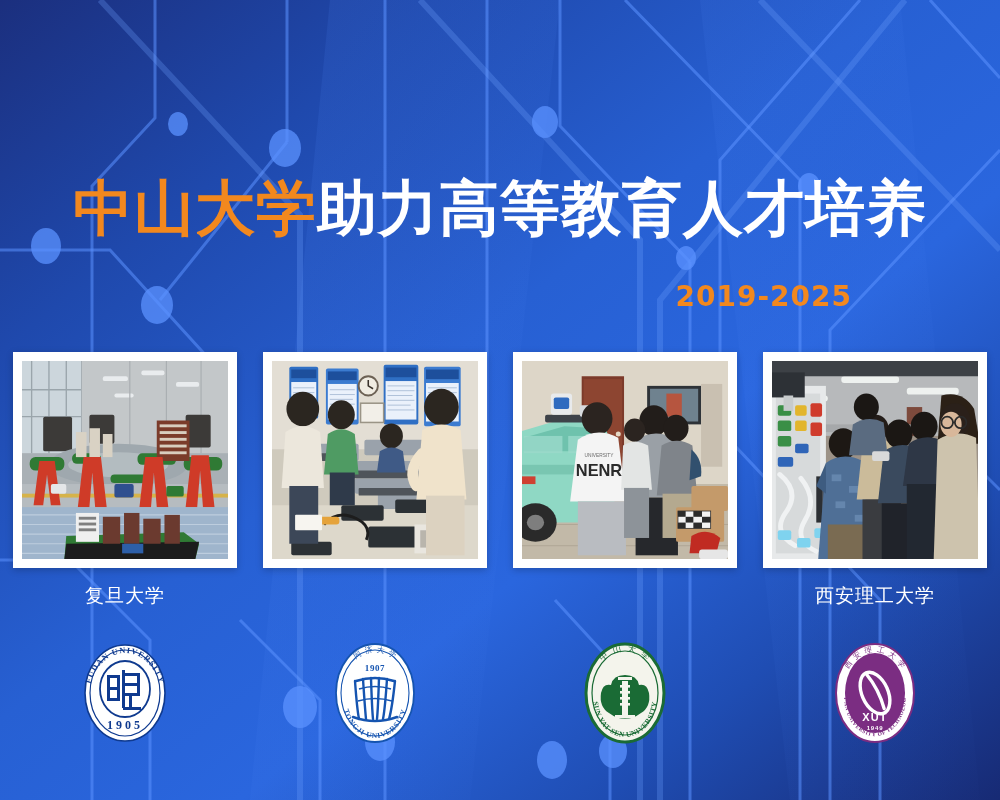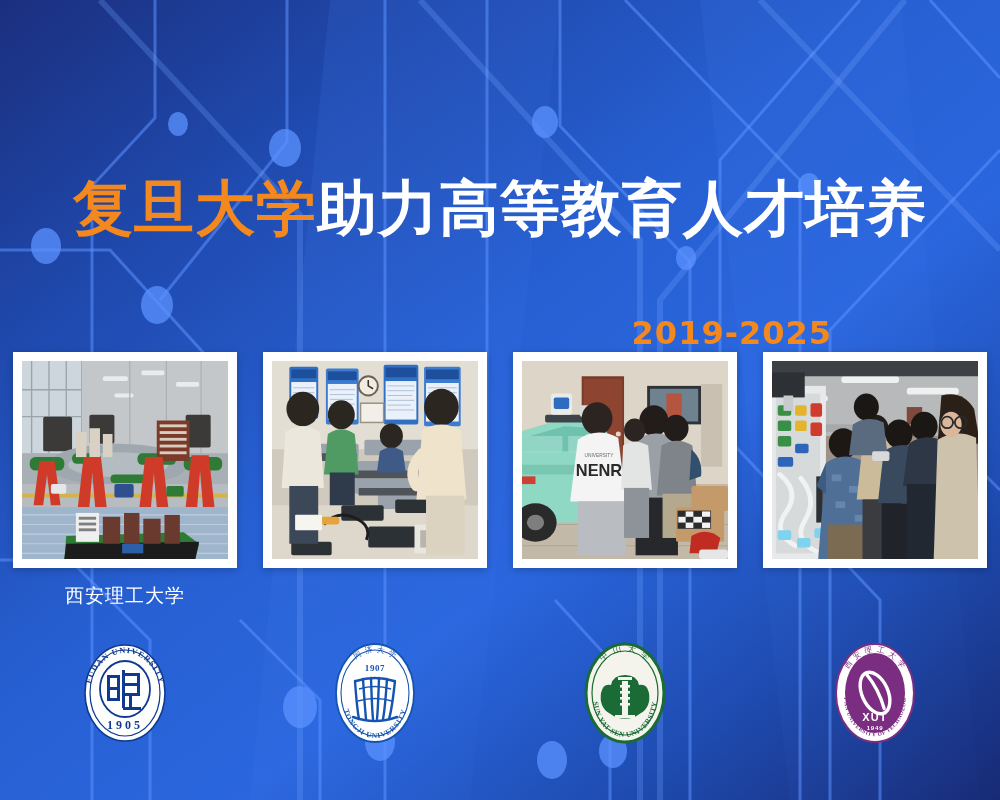--- a/index.html
+++ b/index.html
@@ -20,24 +20,23 @@
     white-space:nowrap;
   }
   .title{
     display:inline-block;
     font-size:60px;line-height:64px;font-weight:700;letter-spacing:1px;
     font-family:"DejaVu Sans","Liberation Sans",sans-serif;
   }
   .title .brand{color:#f2881e;}
   .title .rest{color:#ffffff;}
   .years{
-    position:absolute;top:280px;right:168px;
-    color:#f2881e;font-size:32px;font-weight:700;letter-spacing:1px;
+    position:absolute;top:280px;right:148px;
+    color:#f2881e;font-size:28px;font-weight:700;letter-spacing:1px;
     font-family:"DejaVu Sans","Liberation Sans",sans-serif;
-    margin-top:34px;
   }
 
   
   .photo-row{
     position:absolute;left:13px;top:352px;width:974px;height:216px;
     display:flex;justify-content:space-between;
   }
   .photo-card{
     width:224px;height:216px;background:#ffffff;
     padding:9px;box-sizing:border-box;
@@ -130,21 +129,21 @@
       <ellipse cx="613" cy="751" rx="14" ry="17"></ellipse>
       <ellipse cx="967" cy="452" rx="11" ry="13"></ellipse>
       <ellipse cx="96" cy="455" rx="9" ry="11"></ellipse>
     </g>
   </svg>
 
   <div class="content">
 
     <div class="title-wrap">
       <div class="title">
-        <span class="brand">复旦大学</span><span class="rest">助力高等教育人才培养</span>
+        <span class="brand">中山大学</span><span class="rest">助力高等教育人才培养</span>
       </div>
     </div>
 
     <div class="years">2019-2025</div>
 
     <div class="photo-row">
 
       <div class="photo-card">
         <div class="photo-inner">
           <svg viewBox="0 0 214 206" preserveAspectRatio="xMidYMid slice">
@@ -469,20 +468,21 @@
                   <path d="M188,64 L190,64"></path>
               </g>
             </g>
             <rect x="104" y="94" width="18" height="10" rx="2" fill="#d9d9d9"></rect>
           </svg>
         </div>
       </div>
     </div>
 
     <div class="caption-row">
+      <div class="caption">复旦大学</div>
       <div class="caption">西安理工大学</div>
     </div>
 
     <div class="logo-row">
 
       <div class="logo-cell">
         <svg width="96" height="112" viewBox="0 0 96 112">
           <defs>
             <path id="fdTop" d="M12,60 A36,44 0 0 1 84,60"></path>
             <path id="fdBot" d="M17,64 A32,40 0 0 0 79,64"></path>

